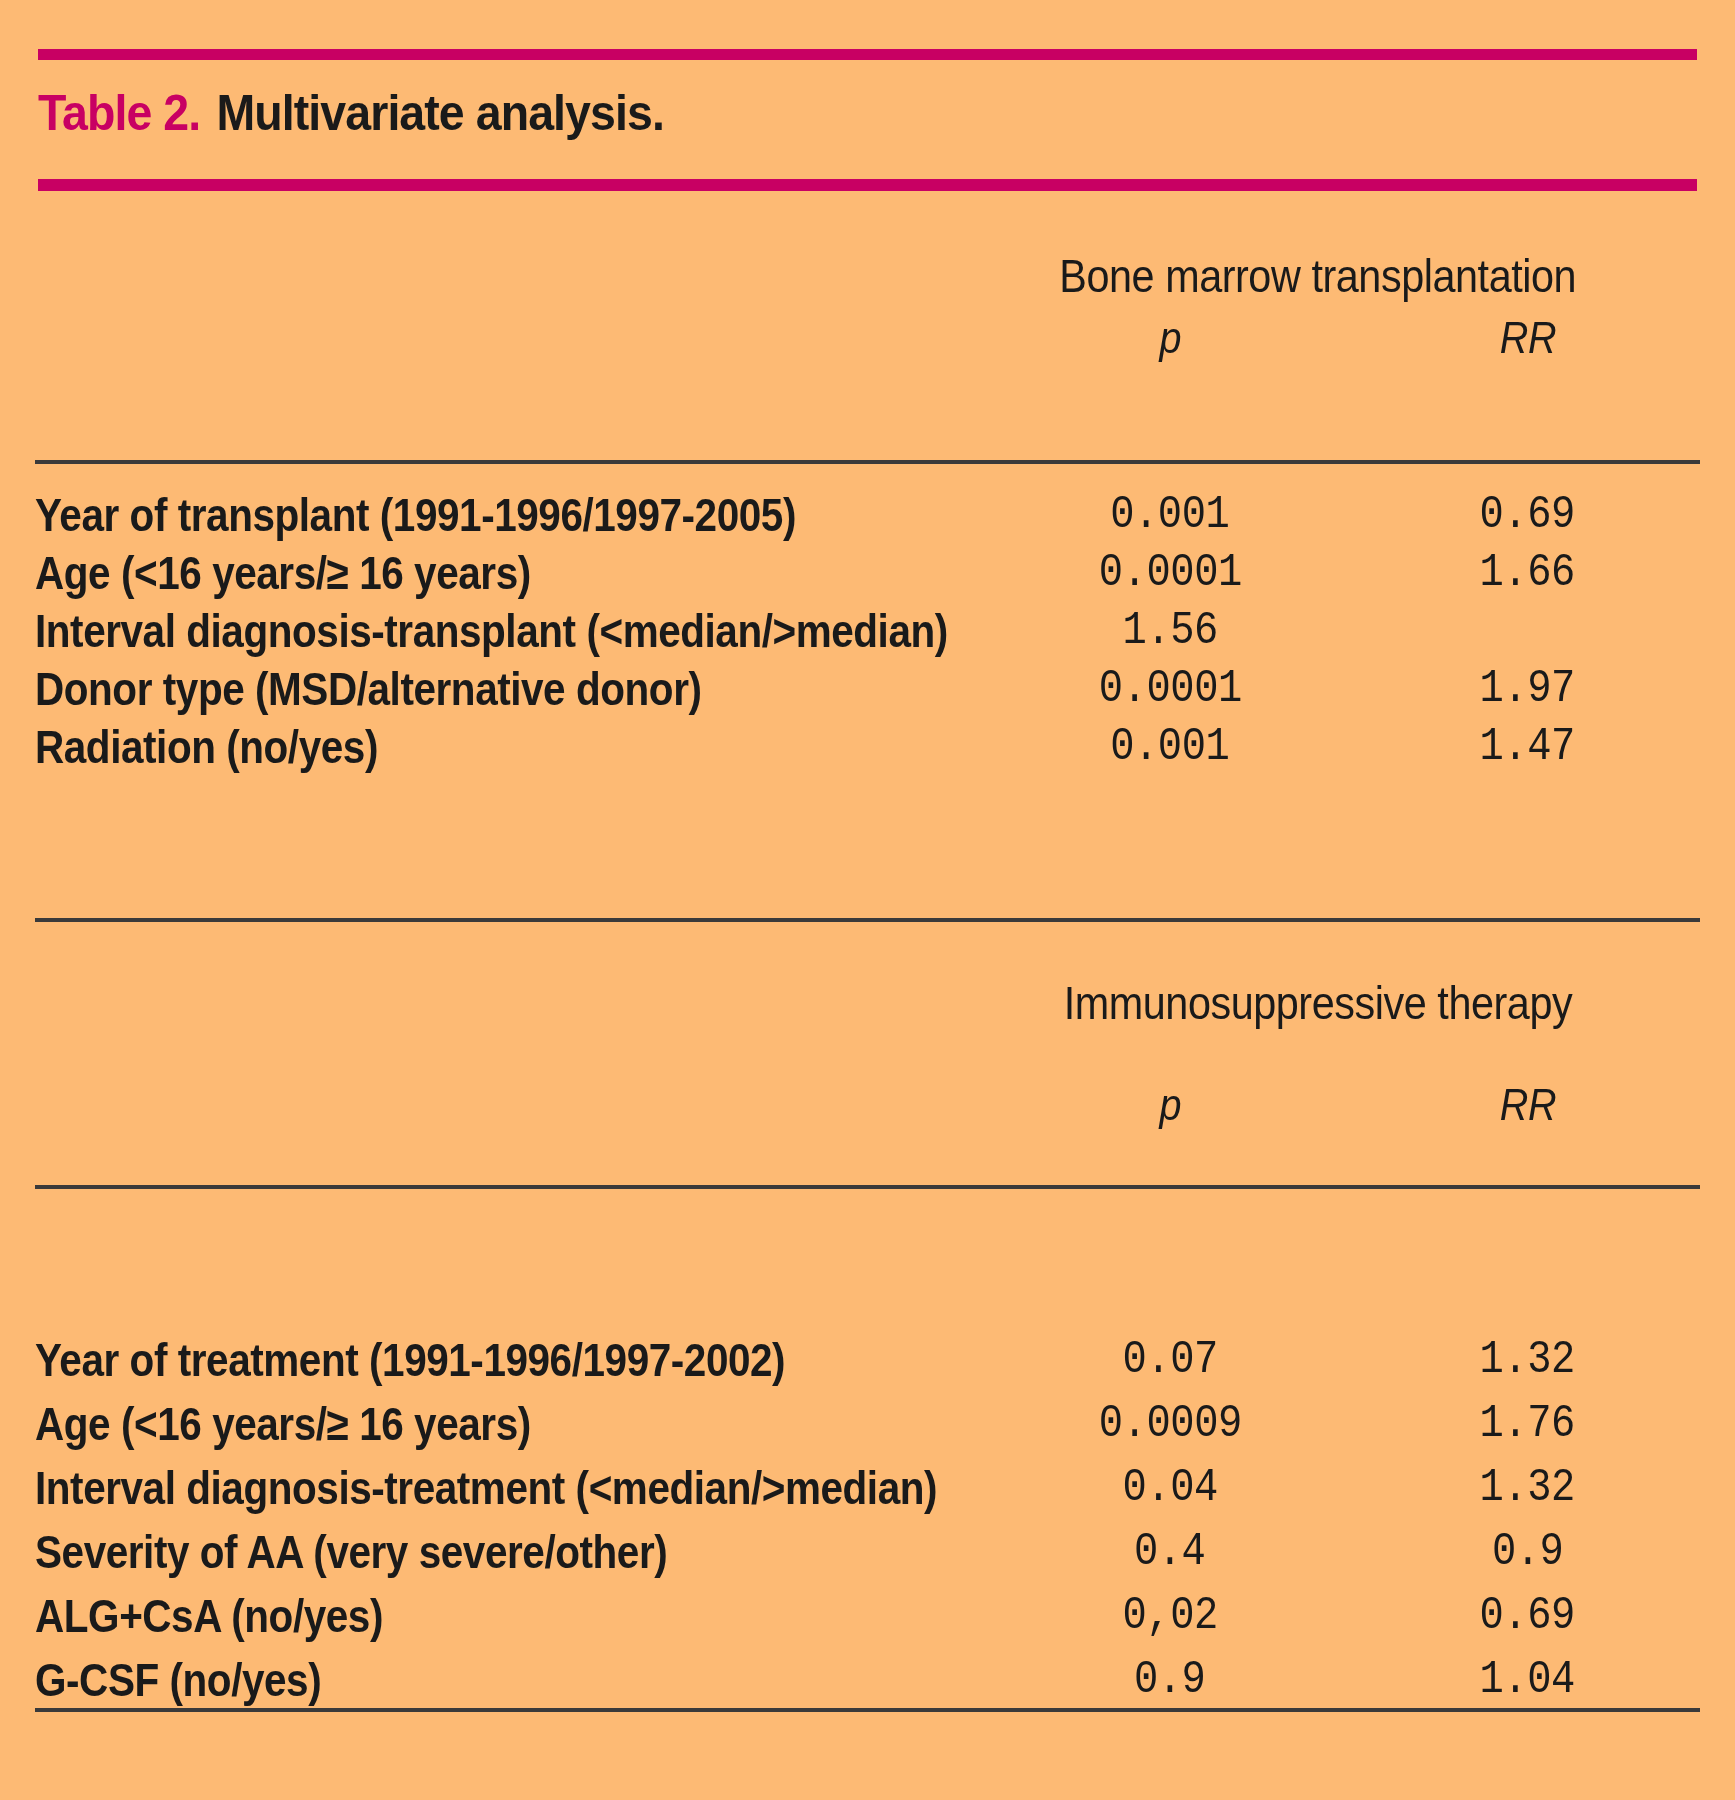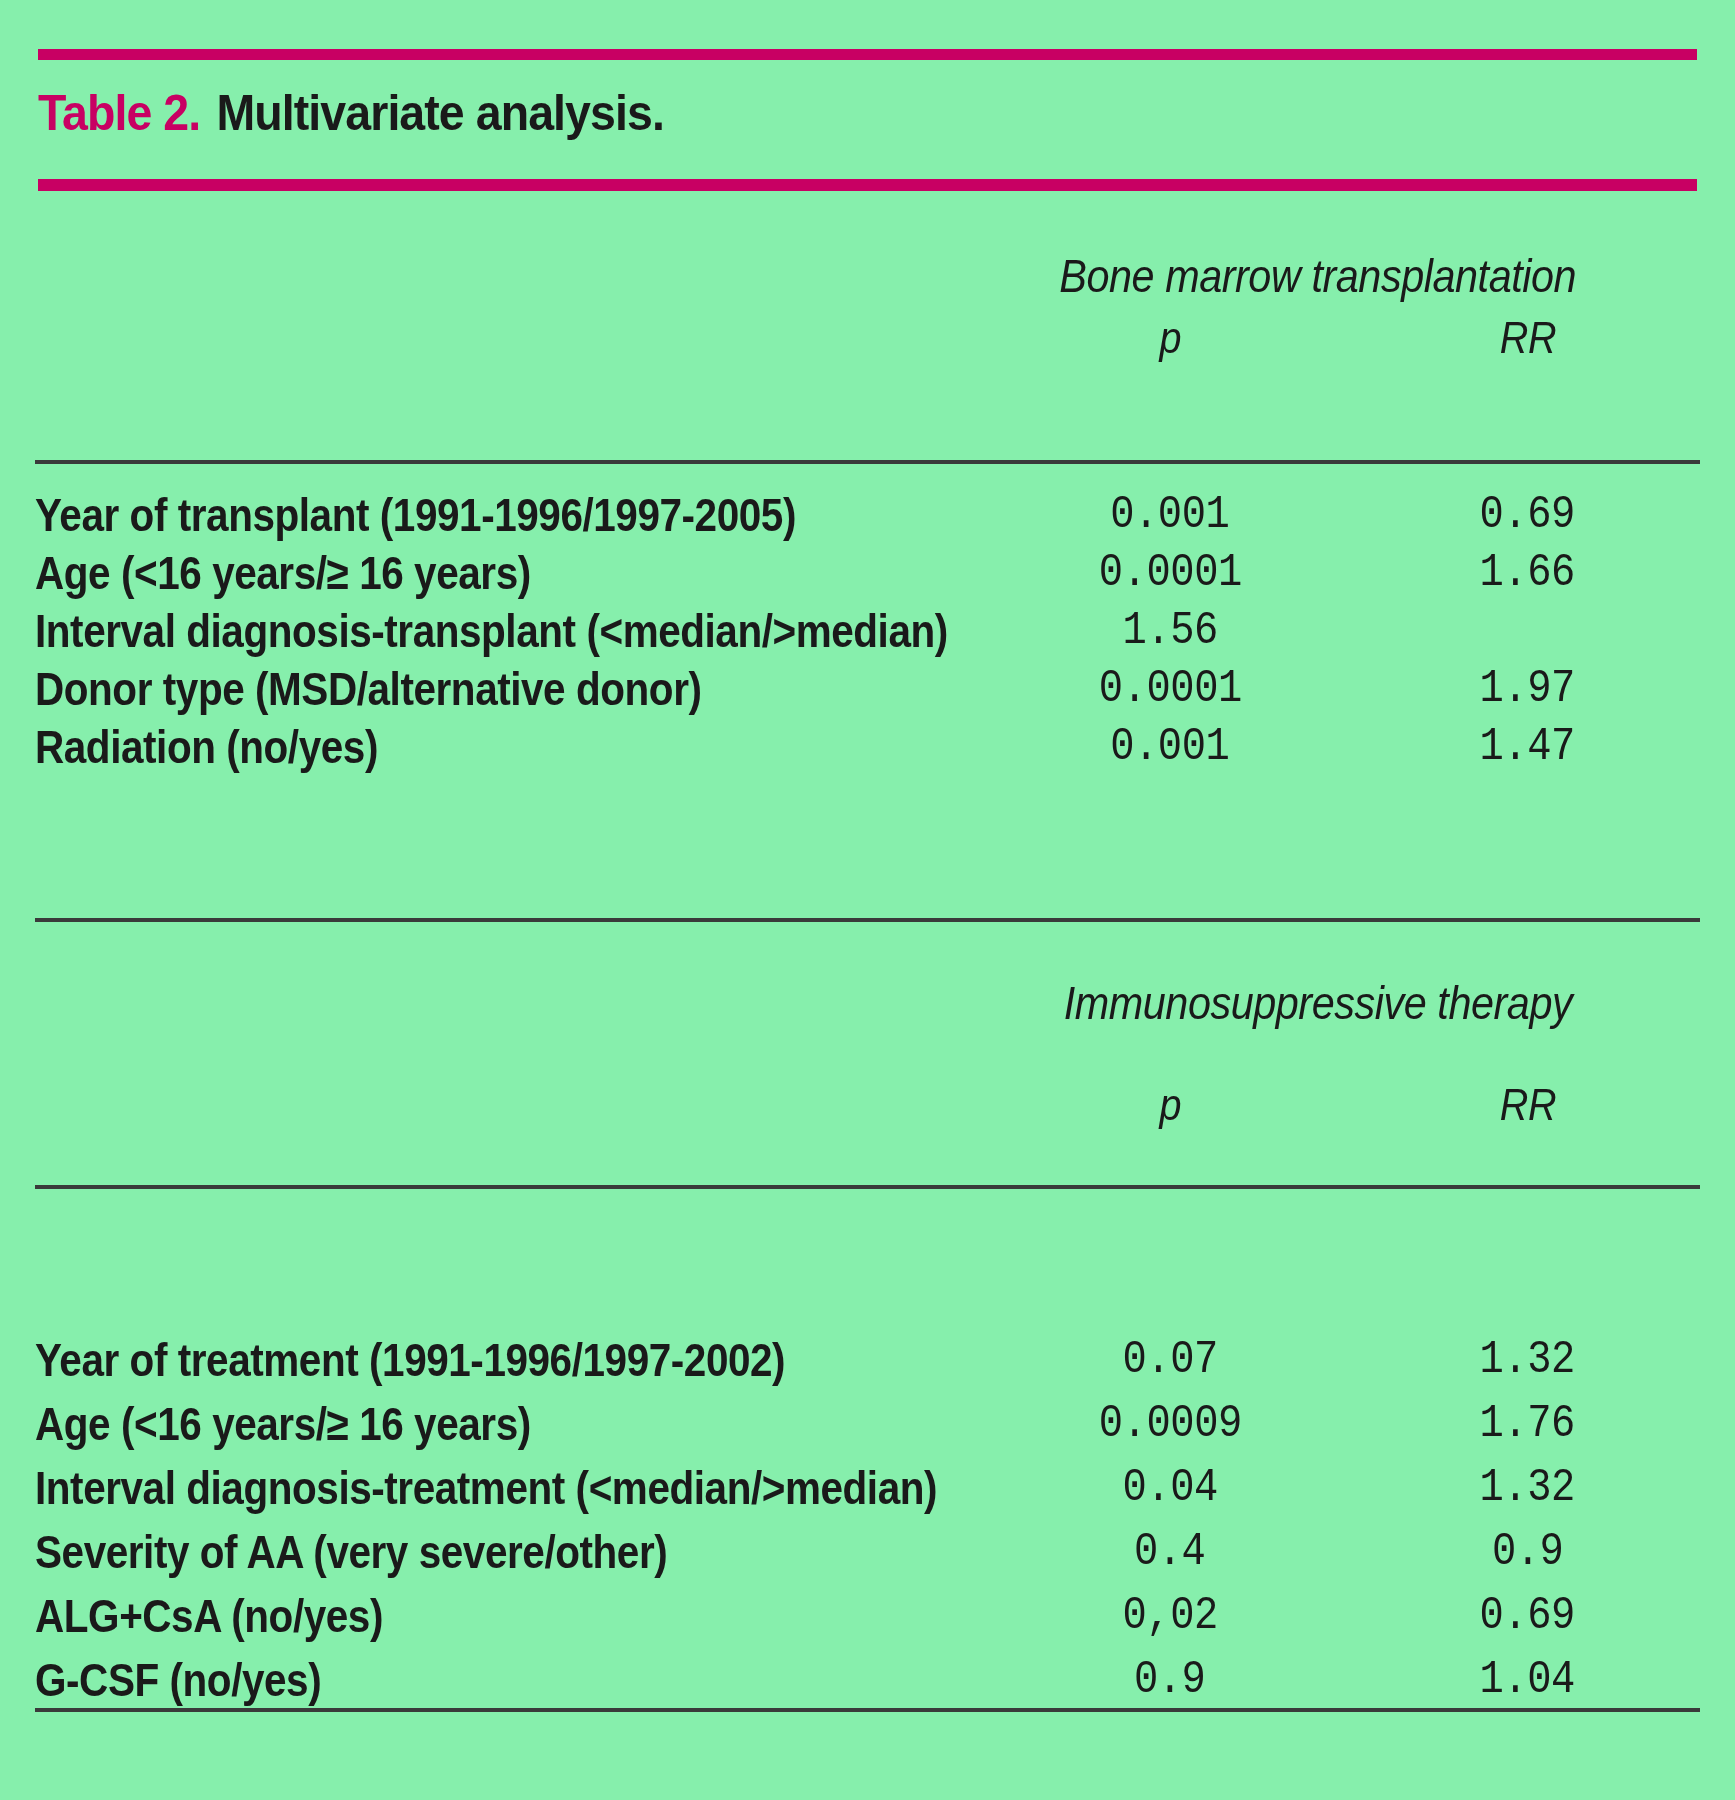--- a/index.html
+++ b/index.html
@@ -4,21 +4,21 @@
 <style>
   html, body {
     margin: 0;
     padding: 0;
     background: #ffffff;
   }
   .page {
     position: relative;
     width: 1735px;
     height: 1800px;
-    background: #86efac;
+    background: #fdba74;
     font-family: "Liberation Sans", "DejaVu Sans", sans-serif;
     color: #1a1a1a;
     overflow: hidden;
   }
   .accent-bar {
     position: absolute;
     left: 38px;
     width: 1659px;
     background: #c80063;
   }
@@ -54,21 +54,20 @@
     white-space: nowrap;
   }
   .cx.left { transform-origin: 0 50%; }
 
   .sec-title {
     position: absolute;
     left: 960px;
     width: 715px;
     text-align: center;
     font-size: 47px;
-    font-style: italic;
     line-height: 62px;
     height: 62px;
   }
   .cols-row, .rows { position: absolute; left: 35px; width: 1665px; }
   .grid {
     display: grid;
     grid-template-columns: 925px 420px 295px 1fr;
     align-items: center;
   }
   .cols-row .grid { height: 62px; font-size: 45px; font-style: italic; }

